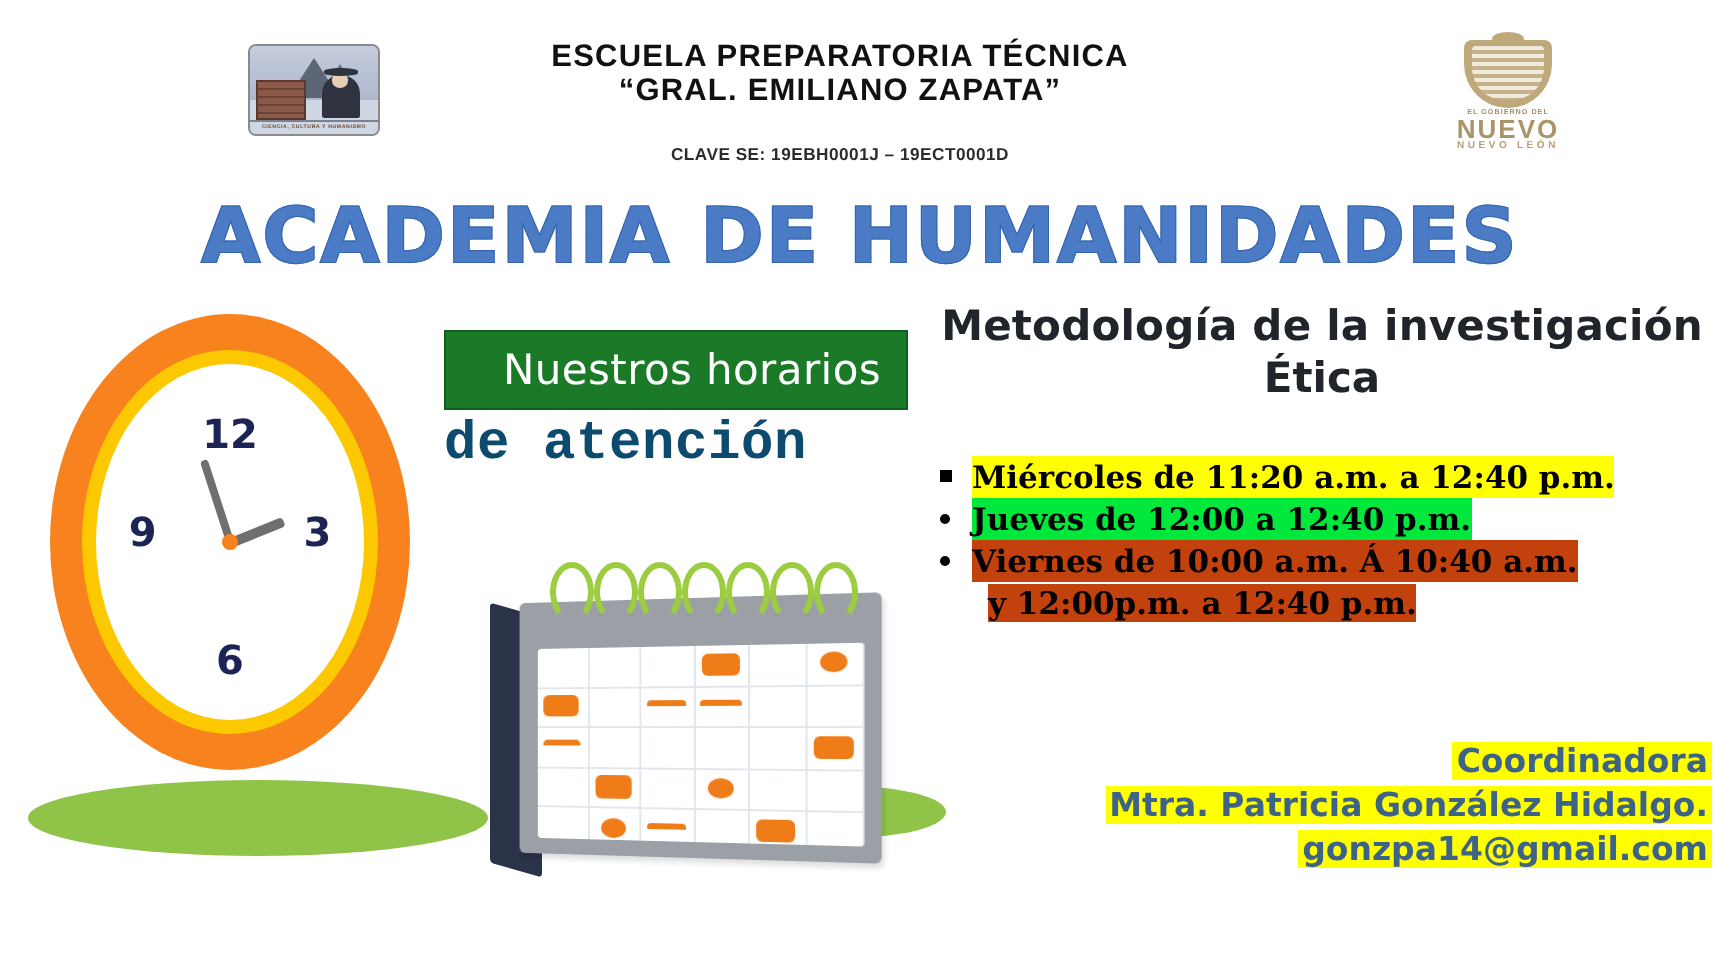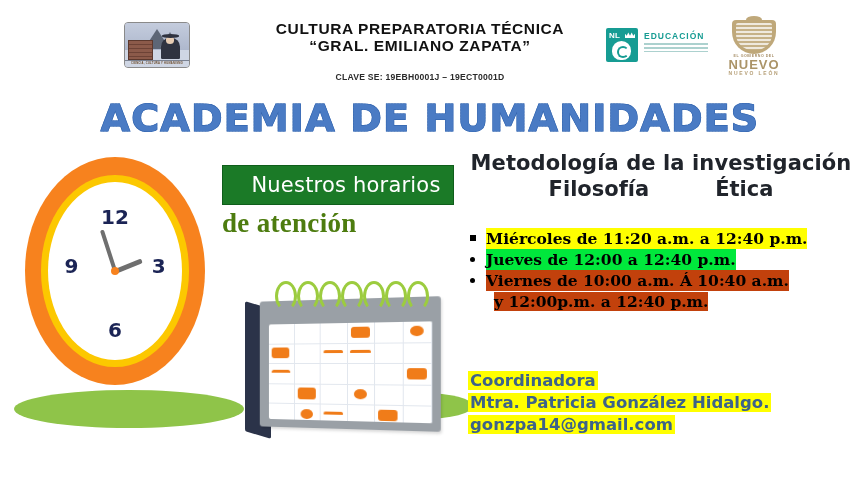--- a/index.html
+++ b/index.html
@@ -113,21 +113,21 @@
   .hand-min{left:50%;top:26%;width:4px;height:24%;margin-left:-2px;transform:rotate(-18deg);}
   .hand-hr{left:50%;top:34%;width:5px;height:16%;margin-left:-2.5px;transform:rotate(68deg);}
   .pivot{position:absolute;left:50%;top:50%;width:8px;height:8px;margin:-4px 0 0 -4px;
     background:#f7821e;border-radius:50%;}
 
   
   .banner{position:absolute;left:222px;top:165px;width:230px;height:38px;
     background:#1b7a27;border:1.5px solid #0f5e1b;display:flex;align-items:center;justify-content:center;}
   .banner span{color:#ffffff;font-size:21px;font-weight:normal;font-family:"DejaVu Sans",sans-serif;letter-spacing:.2px;margin-left:16px;}
   .subbanner{position:absolute;left:222px;top:208px;width:240px;
-    color:#4d7c0f;font-size:27px;font-weight:bold;font-family:Liberation Serif, serif;letter-spacing:.3px;}
+    color:#0c4a6e;font-size:27px;font-weight:bold;font-family:Liberation Mono, monospace;letter-spacing:.3px;}
 
   
   .cal{position:absolute;left:245px;top:281px;width:210px;height:165px;}
   .cal-grass{position:absolute;left:128px;top:112px;width:100px;height:26px;background:#8fc449;border-radius:50%;}
   .cal-back{position:absolute;left:0px;top:24px;width:26px;height:130px;background:#2b3349;
     transform:skewY(16deg);border-radius:2px;}
   .cal-body{position:absolute;left:10px;top:18px;width:183px;height:130px;background:#9aa0a6;
     border-radius:3px;transform:perspective(340px) rotateY(-9deg);box-shadow:1px 2px 3px rgba(0,0,0,.15);}
   .cal-grid{position:absolute;left:10px;top:24px;right:8px;bottom:8px;background:#fff;border-radius:2px;overflow:hidden;}
   .cal-grid .row{display:flex;height:20%;border-bottom:1px solid #e2e7ee;}
@@ -152,21 +152,21 @@
   .sch-item{display:flex;align-items:flex-start;font-family:"DejaVu Serif", serif;
     font-size:15.5px;font-weight:bold;color:#000;line-height:21px;}
   .bullet-sq{width:6px;height:6px;background:#000;margin:7px 10px 0 2px;flex:0 0 auto;}
   .bullet-dot{width:5px;height:5px;background:#000;border-radius:50%;margin:8px 11px 0 2px;flex:0 0 auto;}
   .hl-yellow{background:#ffff00;}
   .hl-green{background:#00e83c;text-align:center;}
   .hl-cyan{background:#c2410c;}
   .sch-cont{margin-left:26px;font-family:"DejaVu Serif", serif;font-size:15.5px;
     font-weight:bold;color:#000;line-height:21px;}
 
-  .coord{position:absolute;left:468px;top:370px;width:388px;text-align:left;
+  .coord{position:absolute;left:468px;top:370px;width:388px;text-align:right;
     font-family:"DejaVu Sans", sans-serif;font-weight:bold;color:#3d6389;font-size:16.5px;line-height:22px;}
   .coord .hl{background:#ffff00;padding:0 2px;}
 </style>
 </head>
 <body>
 
 <div class="slide">
 
   <div class="header">
 
@@ -178,34 +178,25 @@
           <i></i>
         </div>
       <div class="sl-person"></div>
       <div class="sl-head"></div>
       <div class="sl-hat"></div>
       <div class="sl-ground"></div>
       <div class="sl-caption">CIENCIA, CULTURA Y HUMANISMO</div>
     </div>
 
     <div class="header-text">
-      <div class="h-line1">CULTURA PREPARATORIA TÉCNICA</div>
+      <div class="h-line1">ESCUELA PREPARATORIA TÉCNICA</div>
       <div class="h-line2">“GRAL. EMILIANO ZAPATA”</div>
       <div class="h-clave">CLAVE SE: 19EBH0001J – 19ECT0001D</div>
     </div>
 
-    <div class="nl-logo">
-      <div class="nl-box">
-        <div class="nl-txt">NL</div>
-        <div class="nl-crown"></div>
-        <div class="nl-circ"></div>
-      </div>
-      <div class="nl-edu">EDUCACIÓN</div>
-      <div class="nl-sub"></div>
-    </div>
 
     <div class="gob-logo">
       <div class="gl-top"></div>
       <div class="gl-shield"></div>
       <div class="gl-gob">EL GOBIERNO DEL</div>
       <div class="gl-nuevo">NUEVO</div>
       <div class="gl-nl">NUEVO LEÓN</div>
     </div>
   </div>
 
@@ -311,21 +302,20 @@
       <i style="left:66px"></i>
         <i style="left:88px"></i>
         <i style="left:110px"></i>
         <i style="left:132px"></i>
     </div>
   </div>
 
   <div class="subjects">
     <div class="subj-1">Metodología de la investigación</div>
     <div class="subj-row">
-      <div>Filosofía</div>
       <div>Ética</div>
     </div>
   </div>
 
   <div class="schedule">
     <div class="sch-item">
       <span class="bullet-sq"></span>
       <span class="hl-yellow">Miércoles de 11:20 a.m. a 12:40 p.m.</span>
     </div>
     <div class="sch-item">

